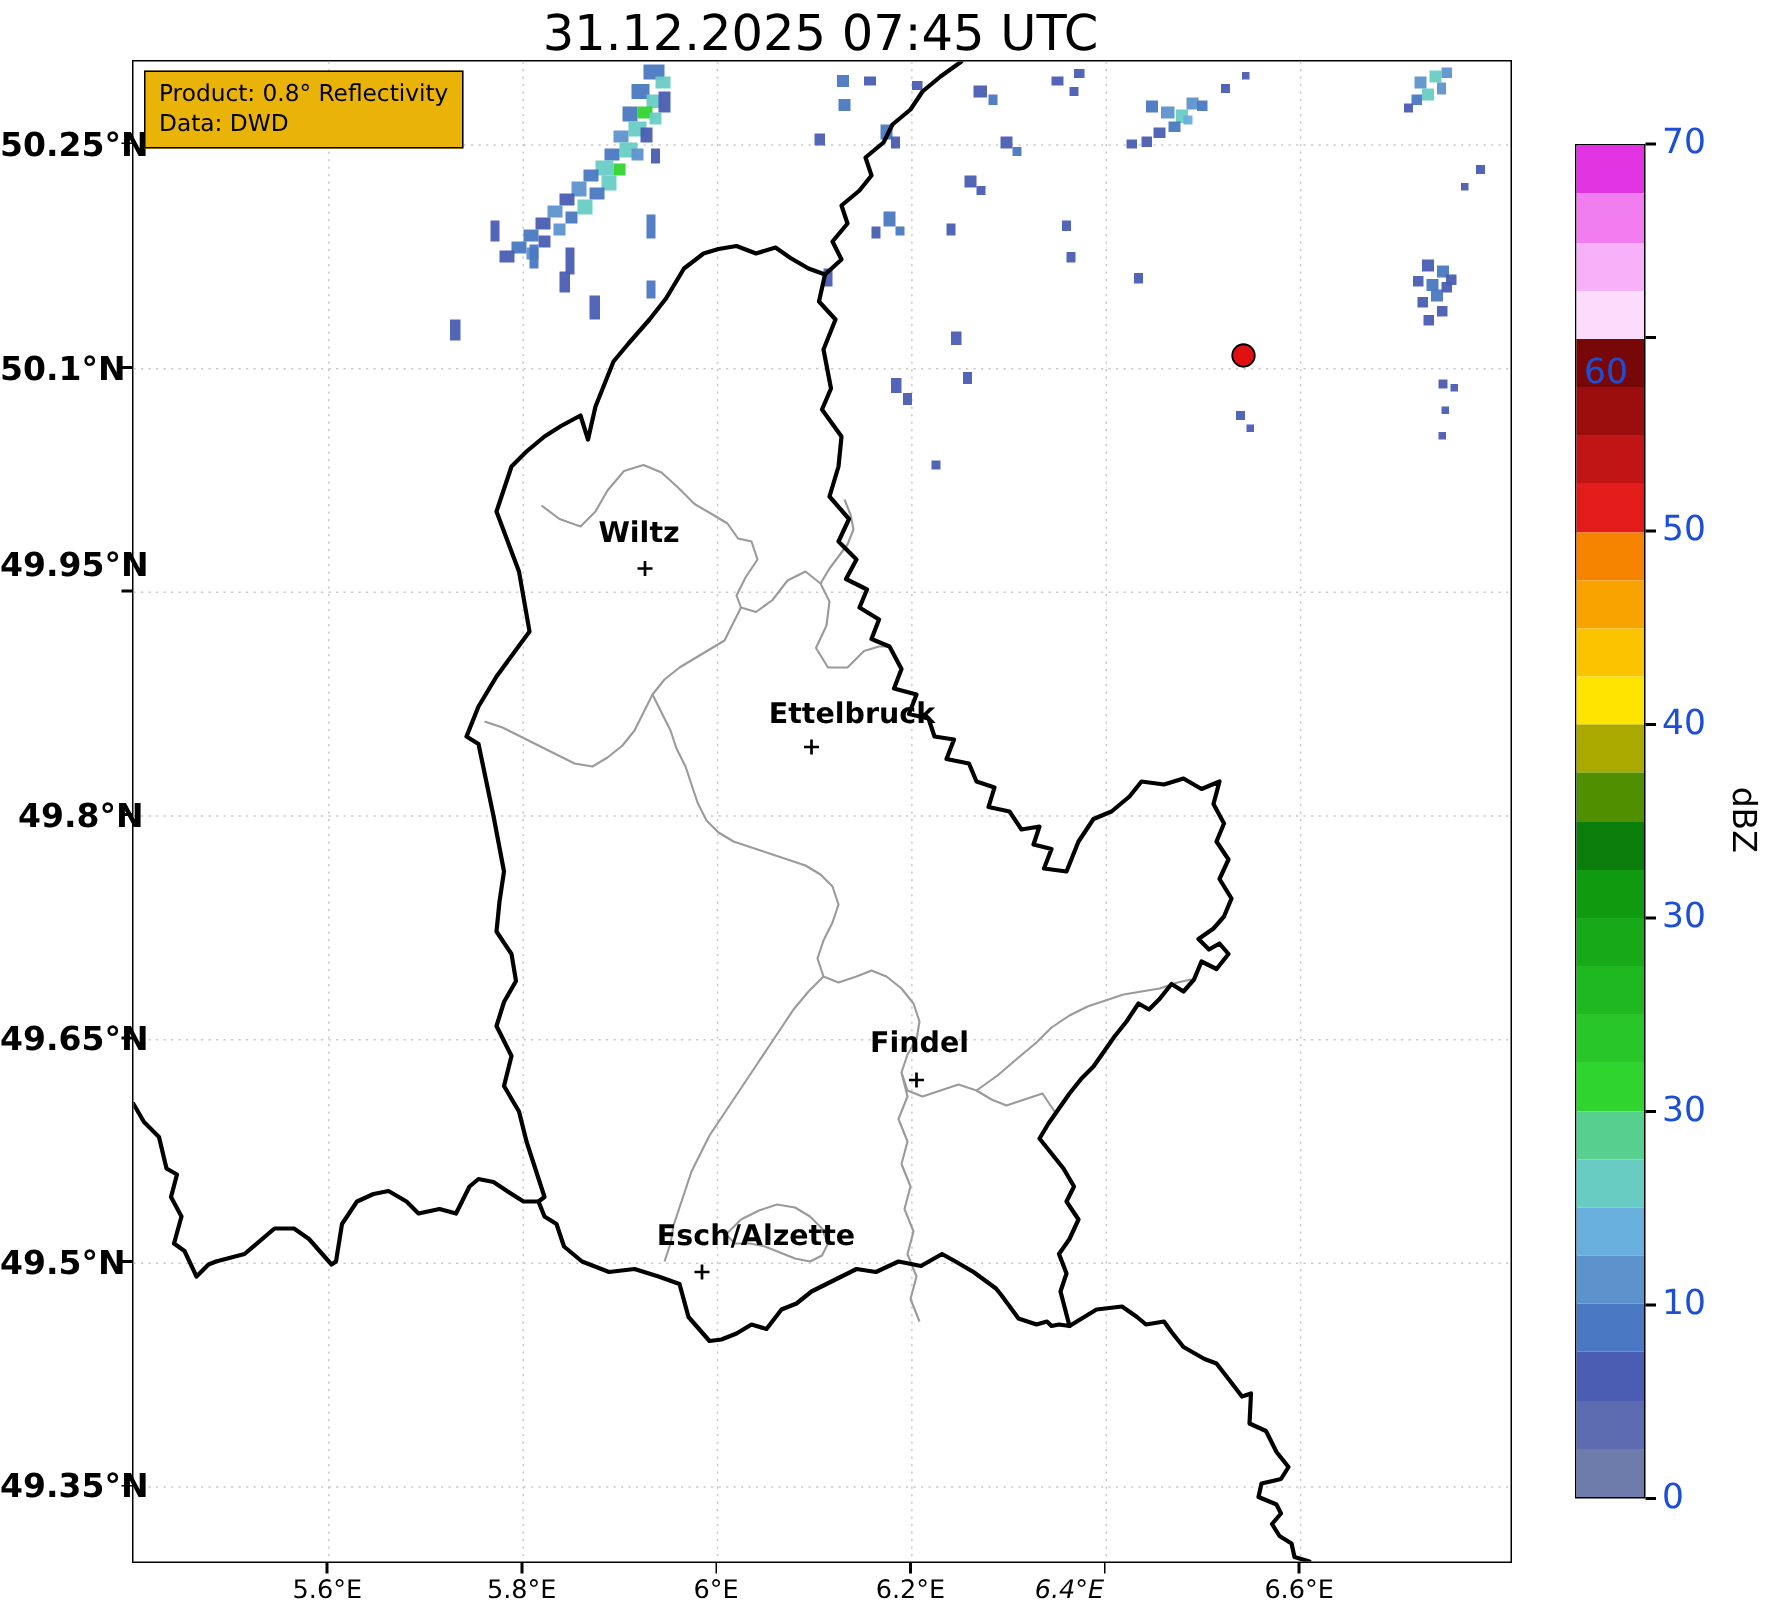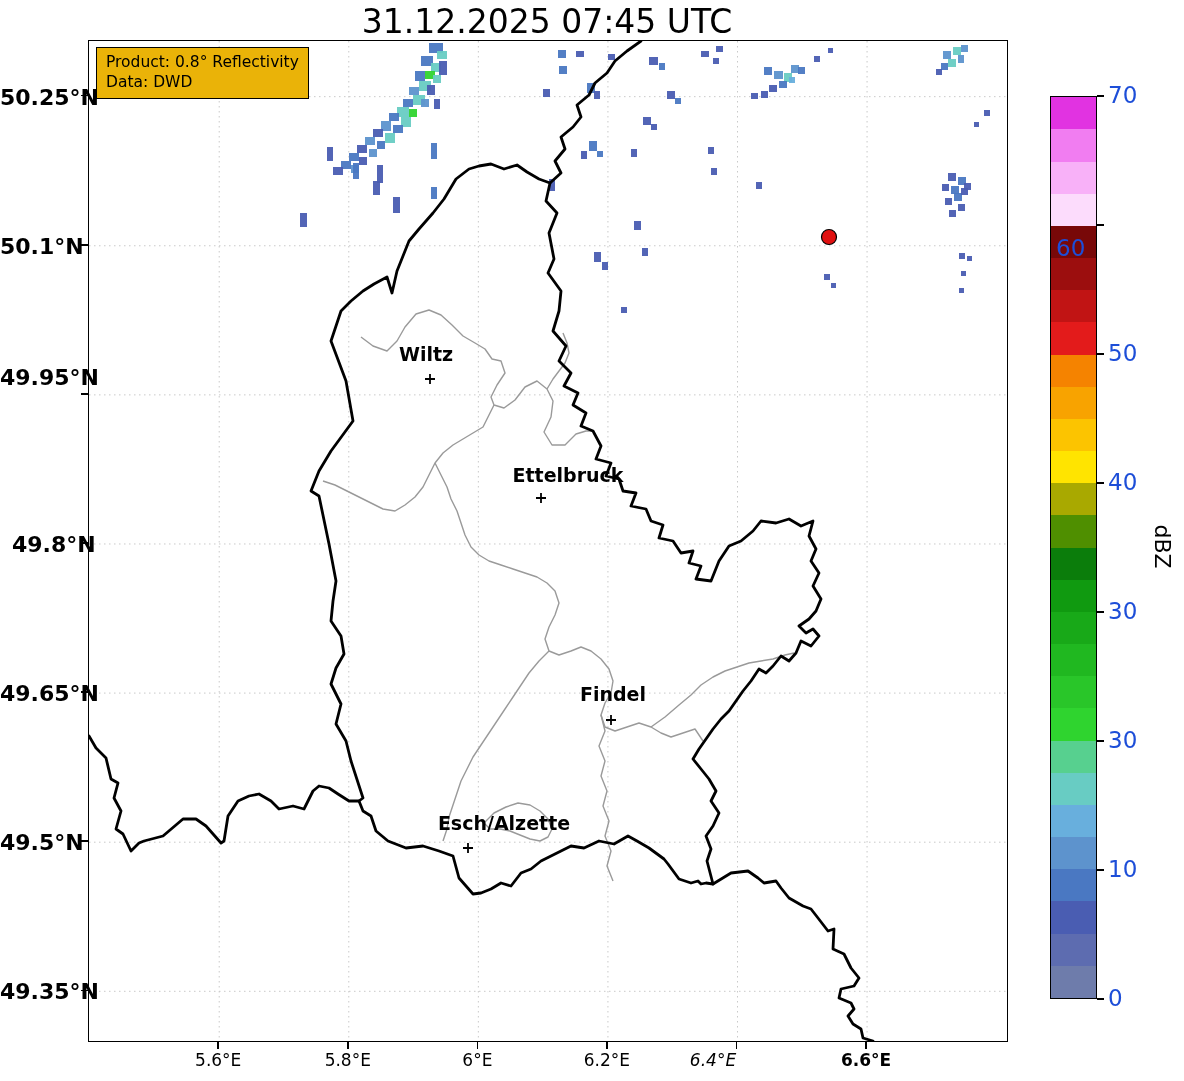--- a/index.html
+++ b/index.html
@@ -224,21 +224,21 @@
     <div class="lon-label" style="left: 173.217px; top: 1050px;">5.6°E</div>
     <div class="tick" style="left: 217.467px; top: 1042px; width: 1.5px; height: 7px;"></div>
     <div class="lon-label" style="left: 302.787px; top: 1050px;">5.8°E</div>
     <div class="tick" style="left: 347.037px; top: 1042px; width: 1.5px; height: 7px;"></div>
     <div class="lon-label" style="left: 432.356px; top: 1050px;">6°E</div>
     <div class="tick" style="left: 476.606px; top: 1042px; width: 1.5px; height: 7px;"></div>
     <div class="lon-label" style="left: 561.926px; top: 1050px;">6.2°E</div>
     <div class="tick" style="left: 606.176px; top: 1042px; width: 1.5px; height: 7px;"></div>
     <div class="lon-label" style="left: 668px; top: 1050px; font-style: italic;">6.4°E</div>
     <div class="tick" style="left: 735.745px; top: 1042px; width: 1.5px; height: 7px;"></div>
-    <div class="lon-label" style="left: 821.065px; top: 1050px; font-weight: bold;">6.6°E</div>
+    <div class="lon-label" style="left: 821.065px; top: 1050px;">6.6°E</div>
     <div class="tick" style="left: 865.315px; top: 1042px; width: 1.5px; height: 7px;"></div>
     <div class="tick" style="left: 1097px; top: 998.25px; width: 7px; height: 1.5px;"></div>
     <div class="cbar-tick-label" style="left: 1108px; top: 985px;">0</div>
     <div class="tick" style="left: 1097px; top: 869.25px; width: 7px; height: 1.5px;"></div>
     <div class="cbar-tick-label" style="left: 1108px; top: 856px;">10</div>
     <div class="tick" style="left: 1097px; top: 740.25px; width: 7px; height: 1.5px;"></div>
     <div class="cbar-tick-label" style="left: 1108px; top: 727px;">30</div>
     <div class="tick" style="left: 1097px; top: 611.25px; width: 7px; height: 1.5px;"></div>
     <div class="cbar-tick-label" style="left: 1108px; top: 598px;">30</div>
     <div class="tick" style="left: 1097px; top: 482.25px; width: 7px; height: 1.5px;"></div>

